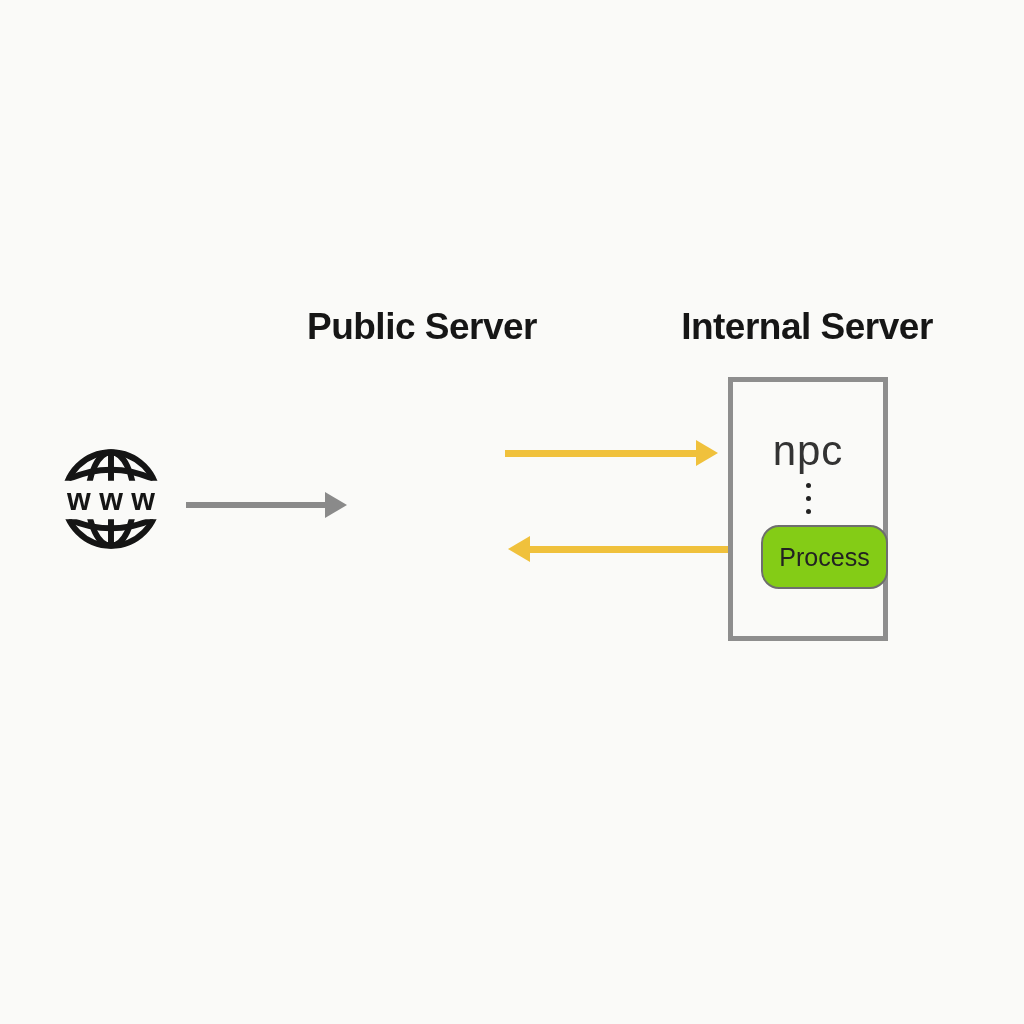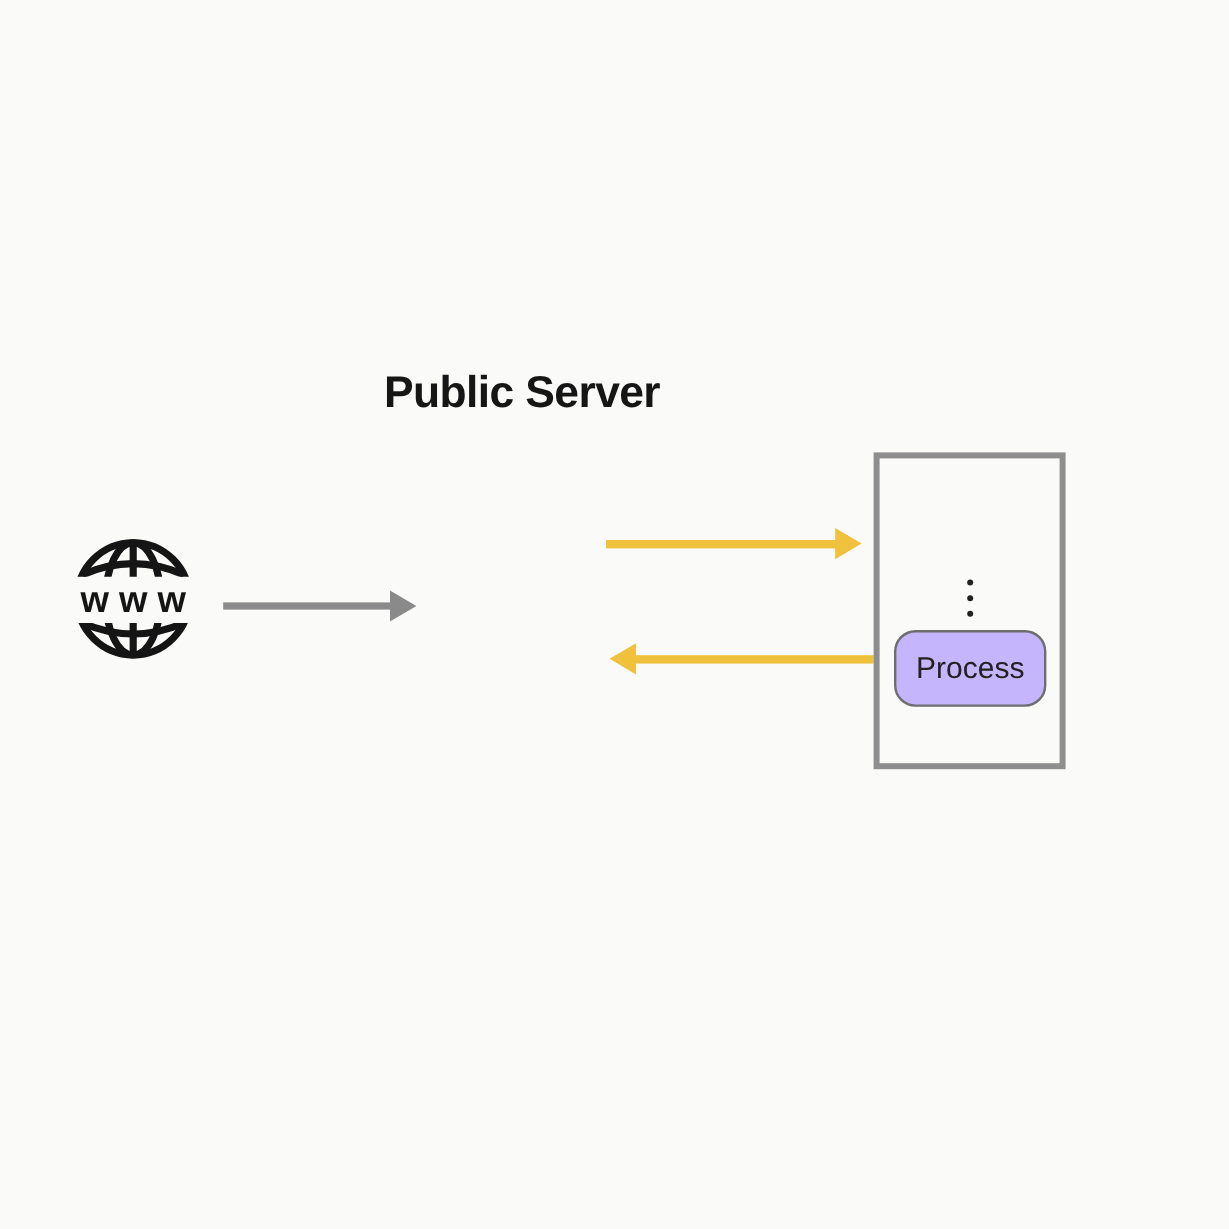--- a/index.html
+++ b/index.html
@@ -28,21 +28,21 @@
   .title {
     position: absolute;
     top: 306px;
     width: 360px;
     text-align: center;
     font-size: 37px;
     font-weight: 700;
     letter-spacing: -0.5px;
     color: var(--title-text);
   }
-  .title-public   { left: 255px; }
+  .title-public   { left: 242px; }
   .title-internal { left: 627px; }
 
   
   .globe {
     position: absolute;
     left: 56px;
     top: 444px;
     width: 110px;
     height: 110px;
   }
@@ -90,27 +90,27 @@
   }
   .vdots i {
     width: 5px;
     height: 5px;
     border-radius: 50%;
     background: #222222;
   }
 
   .process-box {
     position: absolute;
-    left: 12px;
+    left: 28px;
     top: 143px;
     width: 127px;
     height: 64px;
     border: 2.5px solid var(--process-border);
     border-radius: 18px;
-    background: #c4b5fd;
+    background: #84cc16;
     display: flex;
     align-items: center;
     justify-content: center;
   }
   .process-box span {
     font-size: 25px;
     color: #222222;
   }
 
   
@@ -134,20 +134,21 @@
   .a3 .head  { left: 508px; top: 536px;
                border-top: 13px solid transparent; border-bottom: 13px solid transparent;
                border-right: 22px solid var(--arrow-yellow); }
 </style>
 </head>
 <body>
 
 <div class="canvas">
 
   <div class="title title-public">Public Server</div>
+  <div class="title title-internal">Internal Server</div>
 
   <svg class="globe" viewBox="0 0 120 120" xmlns="http://www.w3.org/2000/svg" aria-hidden="true">
     <defs>
       <clipPath id="globe-band-clip">
         <rect x="0" y="0" width="120" height="40"></rect>
         <rect x="0" y="82" width="120" height="38"></rect>
       </clipPath>
     </defs>
     <g class="lines" clip-path="url(#globe-band-clip)">
       <circle cx="60" cy="60" r="51"></circle>
@@ -169,20 +170,21 @@
     <div class="shaft"></div>
     <div class="head"></div>
   </div>
 
   <div class="arrow a3">
     <div class="shaft"></div>
     <div class="head"></div>
   </div>
 
   <div class="server-box internal">
+    <div class="node-label">npc</div>
     <div class="vdots">
       <i></i>
         <i></i>
         <i></i>
     </div>
     <div class="process-box">
       <span>Process</span>
     </div>
   </div>
 

